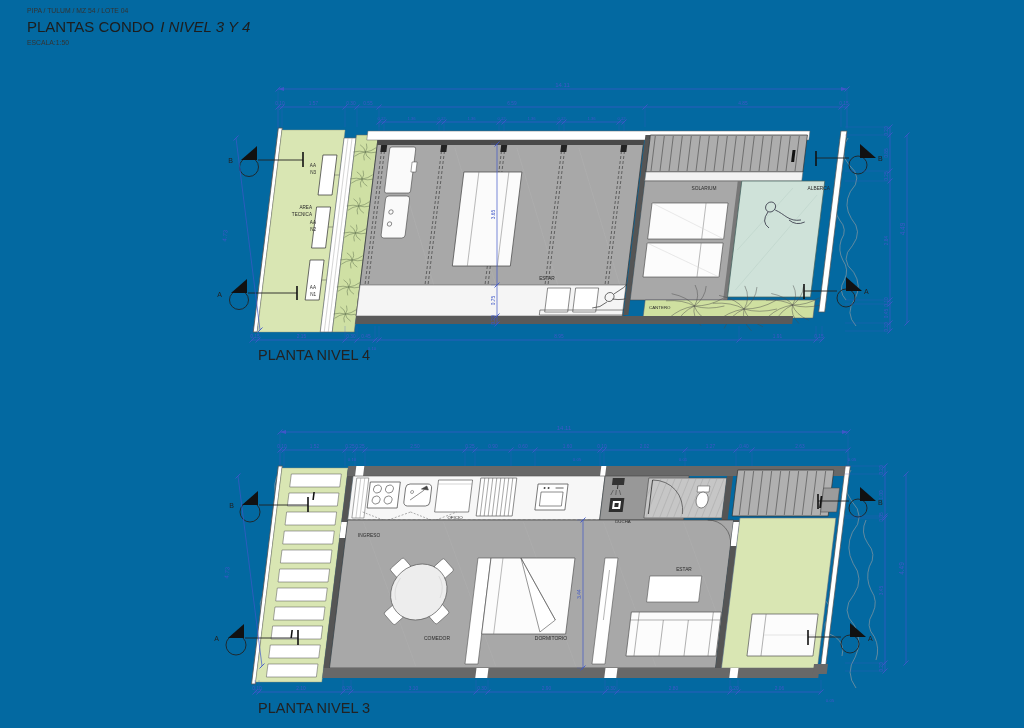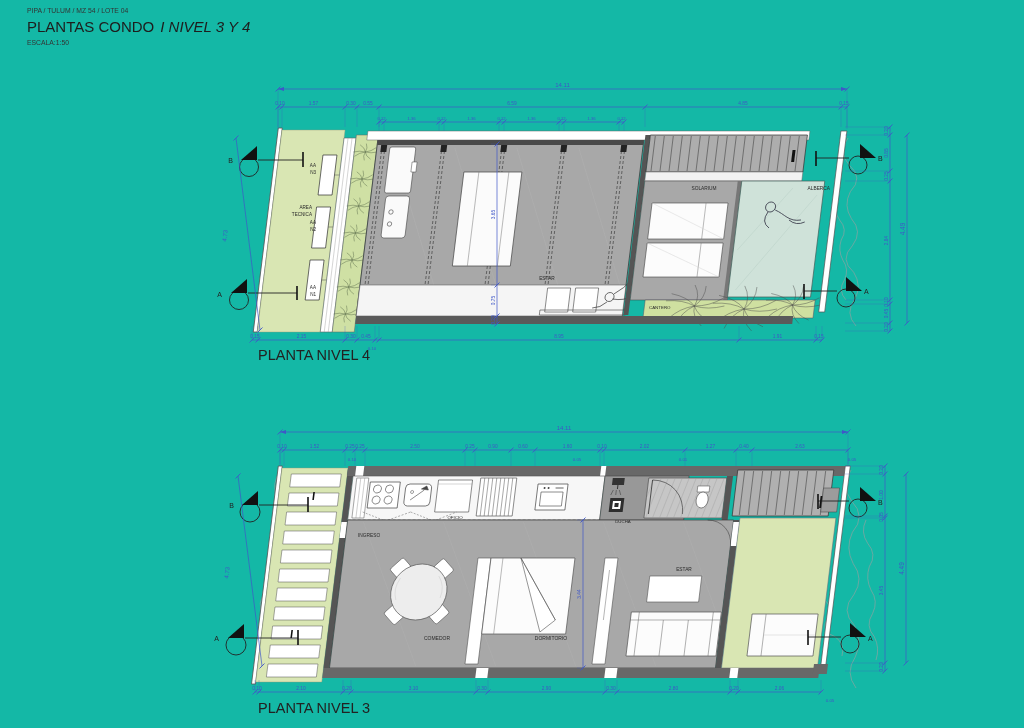--- a/index.html
+++ b/index.html
@@ -1,16 +1,16 @@
 <!DOCTYPE html>
 <html><head>
 <meta charset="utf-8">
 <style>
   html,body{margin:0;padding:0;background:#ffffff;}
-  .page{position:relative;width:1024px;height:728px;background:#14b8a6;overflow:hidden;
+  .page{position:relative;width:1024px;height:728px;background:#0369a1;overflow:hidden;
         font-family:"Liberation Sans", sans-serif;}
   svg{position:absolute;left:0;top:0;}
   text{font-family:"Liberation Sans", sans-serif;}
 </style>
 </head>
 <body>
 
 <div class="page">
 <svg width="1024" height="728" viewBox="0 0 1024 728">
 

